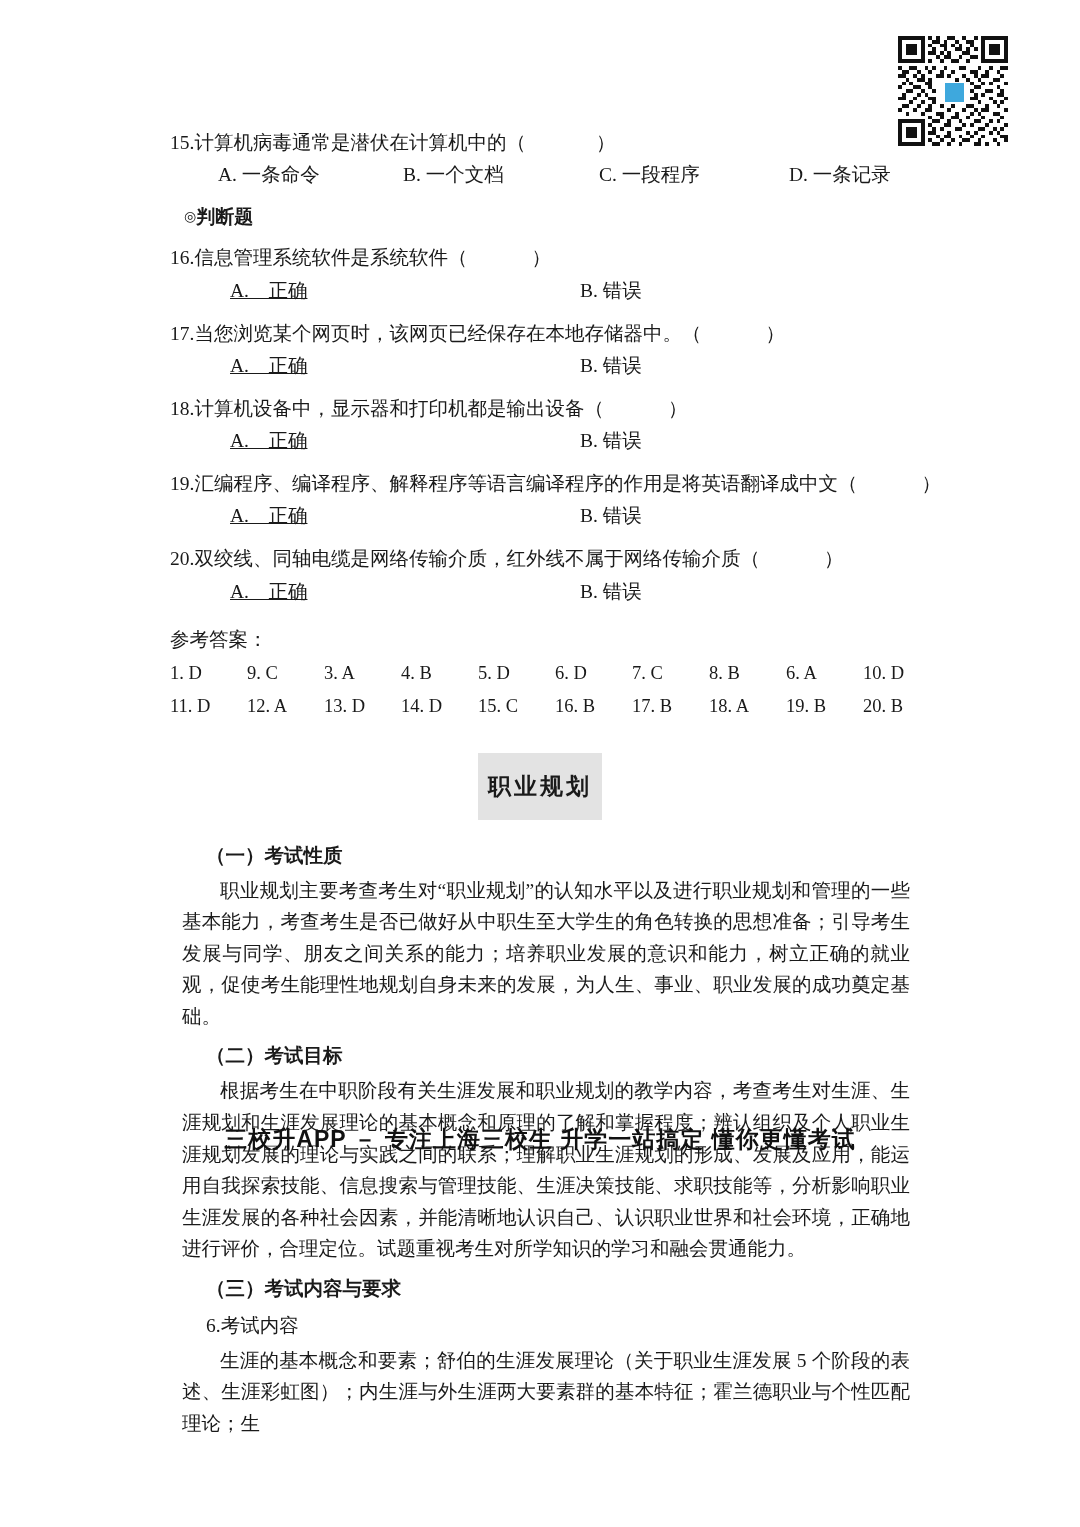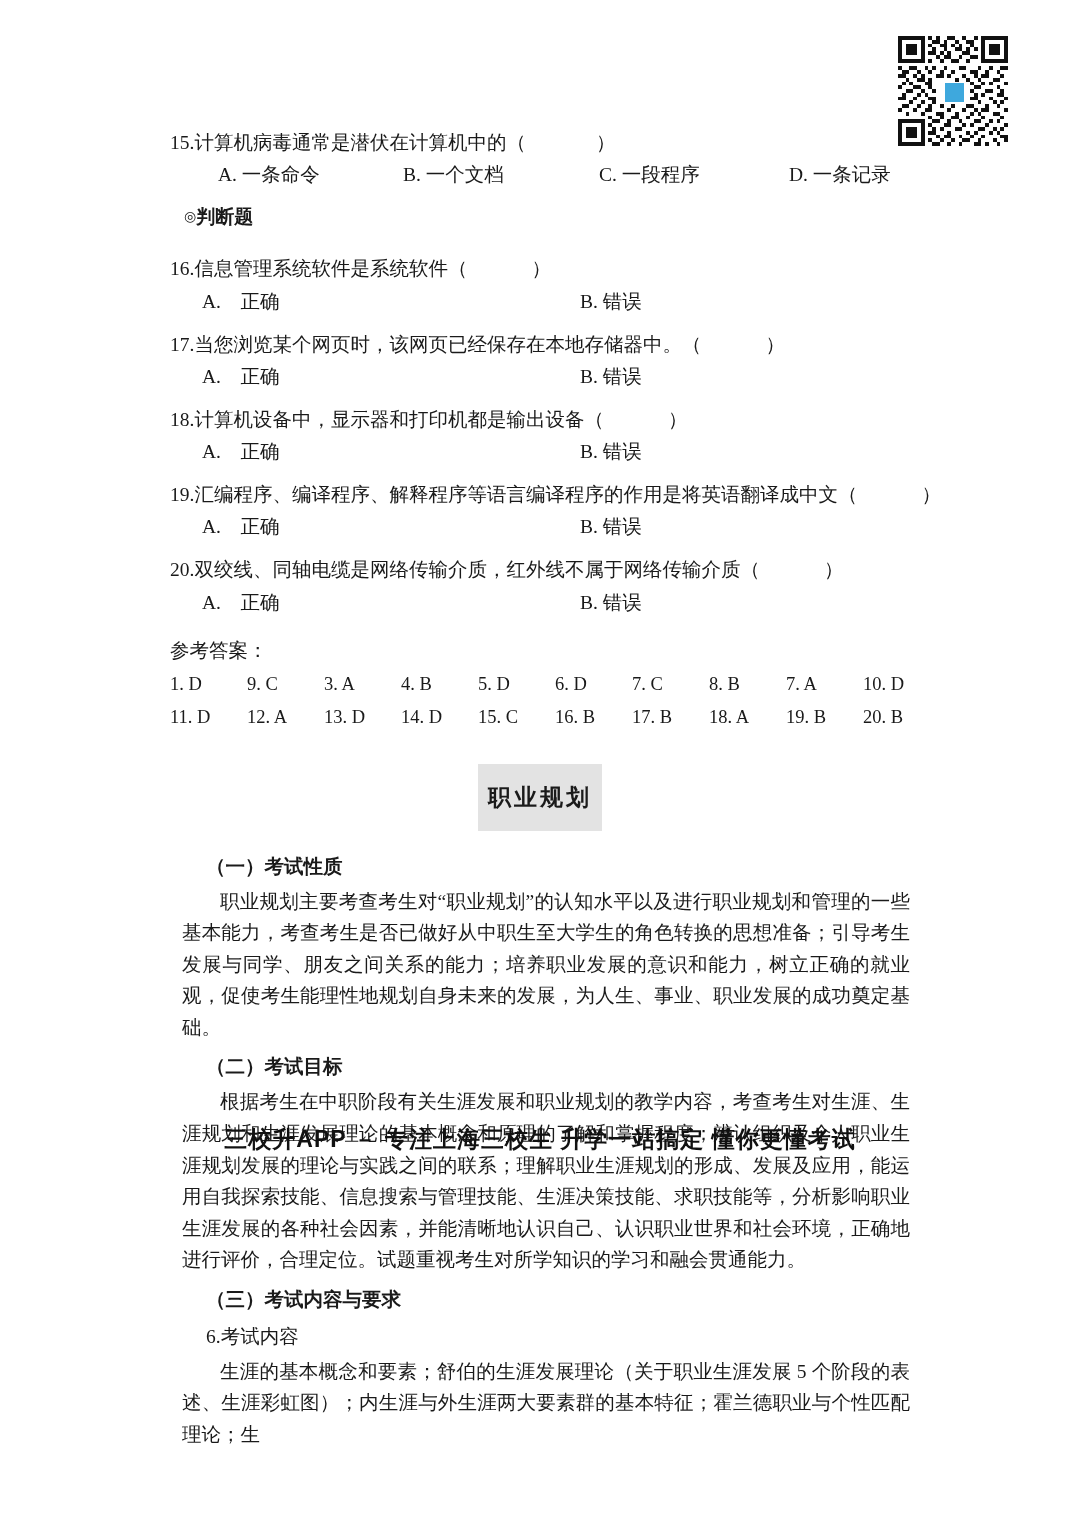--- a/index.html
+++ b/index.html
@@ -54,35 +54,35 @@
   .opts-abcd span { display: inline-block; }
   .opt-a { width: 185px; }
   .opt-b { width: 196px; }
   .opt-c { width: 190px; }
   .opt-d { }
 
   .section-head {
     font-size: 19px;
     font-weight: bold;
     font-family: "Liberation Sans", "DejaVu Sans", sans-serif;
-    margin: 12px 0 24px 14px;
+    margin: 12px 0 13px 14px;
   }
   .section-head .bullet {
     font-size: 14px;
     vertical-align: 2px;
   }
 
   .opts-tf {
     font-size: 19.5px;
     margin: 0 0 16px 0;
     padding-left: 48px;
     position: relative;
     height: 26px;
   }
-  .opts-tf .t { position: absolute; left: 32px; }
+  .opts-tf .t { position: absolute; left: 60px; text-decoration: underline; }
   .opts-tf .f { position: absolute; left: 410px; }
 
   .answers-title {
     font-size: 19.5px;
     margin: 22px 0 10px 0;
   }
   .ans-row {
     display: flex;
     font-size: 18.5px;
     margin-bottom: 12px;
@@ -401,21 +401,21 @@
     <div class="answers-title">参考答案：</div>
     <div class="ans-row">
       <span class="cell">1. D</span>
       <span class="cell">9. C</span>
       <span class="cell">3. A</span>
       <span class="cell">4. B</span>
       <span class="cell">5. D</span>
       <span class="cell">6. D</span>
       <span class="cell">7. C</span>
       <span class="cell">8. B</span>
-      <span class="cell">7. A</span>
+      <span class="cell">6. A</span>
       <span class="cell">10. D</span>
     </div>
     <div class="ans-row">
       <span class="cell">11. D</span>
       <span class="cell">12. A</span>
       <span class="cell">13. D</span>
       <span class="cell">14. D</span>
       <span class="cell">15. C</span>
       <span class="cell">16. B</span>
       <span class="cell">17. B</span>

